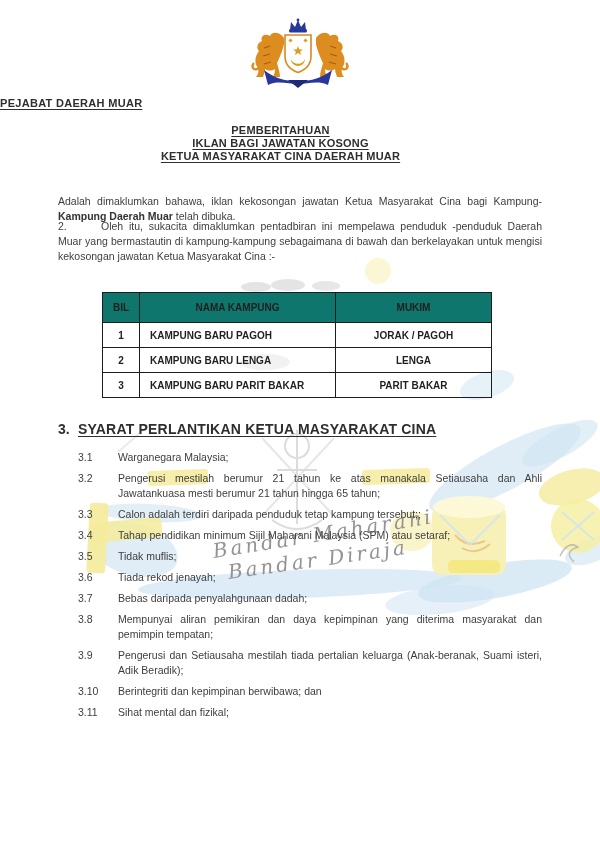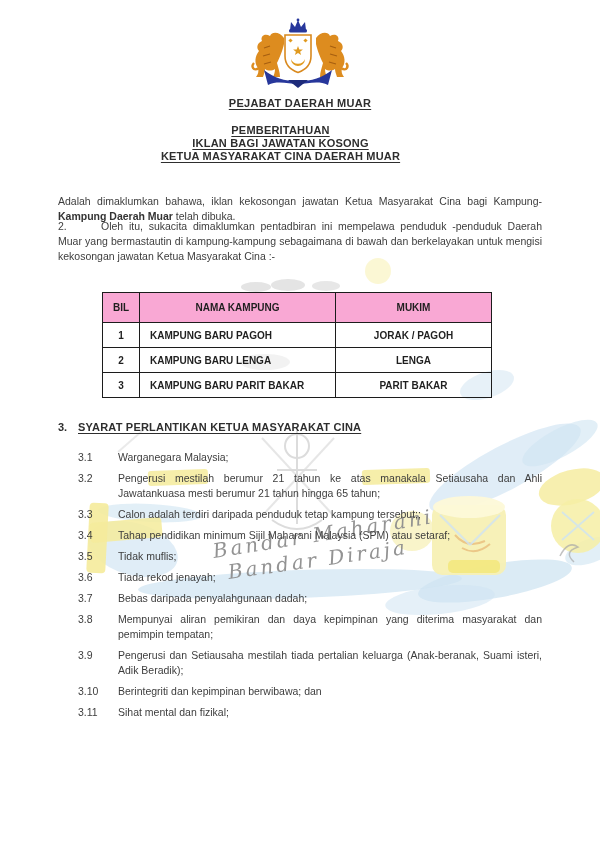--- a/index.html
+++ b/index.html
@@ -8,46 +8,46 @@
     position:relative; width:600px; height:848px; margin:0 auto;
     background:#ffffff; overflow:hidden;
     font-family:"Liberation Sans", sans-serif; color:#3a3a3a;
   }
   .wm { position:absolute; left:0; top:0; z-index:0; }
   .content { position:absolute; left:0; top:0; width:600px; height:848px; z-index:1; }
 
   .crest { position:absolute; left:244px; top:18px; width:112px; height:72px; }
 
   .office-title {
-    position:absolute; left:0; top:97px; width:600px; text-align:center;
+    position:absolute; left:0; top:97px; width:600px; text-align:left;
     font-size:11px; font-weight:bold; color:#2e2e2e; letter-spacing:.3px;
   }
   .office-title span, .notice-line { text-decoration:underline; text-underline-offset:2px; }
   .notice-block {
     position:absolute; left:0; top:124px; width:561px; text-align:center;
     font-size:11px; font-weight:bold; line-height:13px; color:#2e2e2e; letter-spacing:.2px;
   }
   .para { position:absolute; left:58px; width:484px; font-size:10.5px; line-height:15px; text-align:justify; color:#3d3d3d; }
   .para1 { top:178px; }
   .para1 .full-justify { text-align:justify; text-align-last:justify;margin-top:16px; }
   .para2 { top:219px; }
   .pnum { display:inline-block; width:43px; }
   b, .bold { font-weight:bold; color:#333; }
 
   table.vac {
     position:absolute; left:102px; top:292px; width:389px;
     border-collapse:collapse; table-layout:fixed;
   }
   table.vac td, table.vac th { border:1.6px solid #1c1c1c; font-size:10px; font-weight:bold; color:#1f1f1f; }
-  table.vac th { background:#f9a8d4; height:30px; text-align:center; }
+  table.vac th { background:#0f766e; height:30px; text-align:center; }
   table.vac td { height:25px; text-align:center; }
   table.vac td.name { text-align:left; padding-left:10px; }
   col.c-bil { width:37px; } col.c-nama { width:196px; } col.c-mukim { width:156px; }
 
-  .sec-heading { position:absolute; left:58px; top:421px; width:484px; font-size:11px; font-weight:bold; color:#2e2e2e; }
+  .sec-heading { position:absolute; left:58px; top:421px; width:484px; font-size:14px; font-weight:bold; color:#2e2e2e; }
   .sec-heading .snum { display:inline-block; width:20px; }
   .sec-heading .stitle { text-decoration:underline; text-underline-offset:2px; letter-spacing:.2px; }
 
   .req-list { position:absolute; left:58px; top:450px; width:484px; }
   .req-item { display:flex; margin-bottom:6px; font-size:10.5px; line-height:15px; }
   .req-item .inum { width:40px; margin-left:20px; flex:0 0 auto; color:#3d3d3d; }
   .req-item .itext { flex:1 1 auto; text-align:justify; color:#3d3d3d; }
 </style>
 </head>
 <body>

